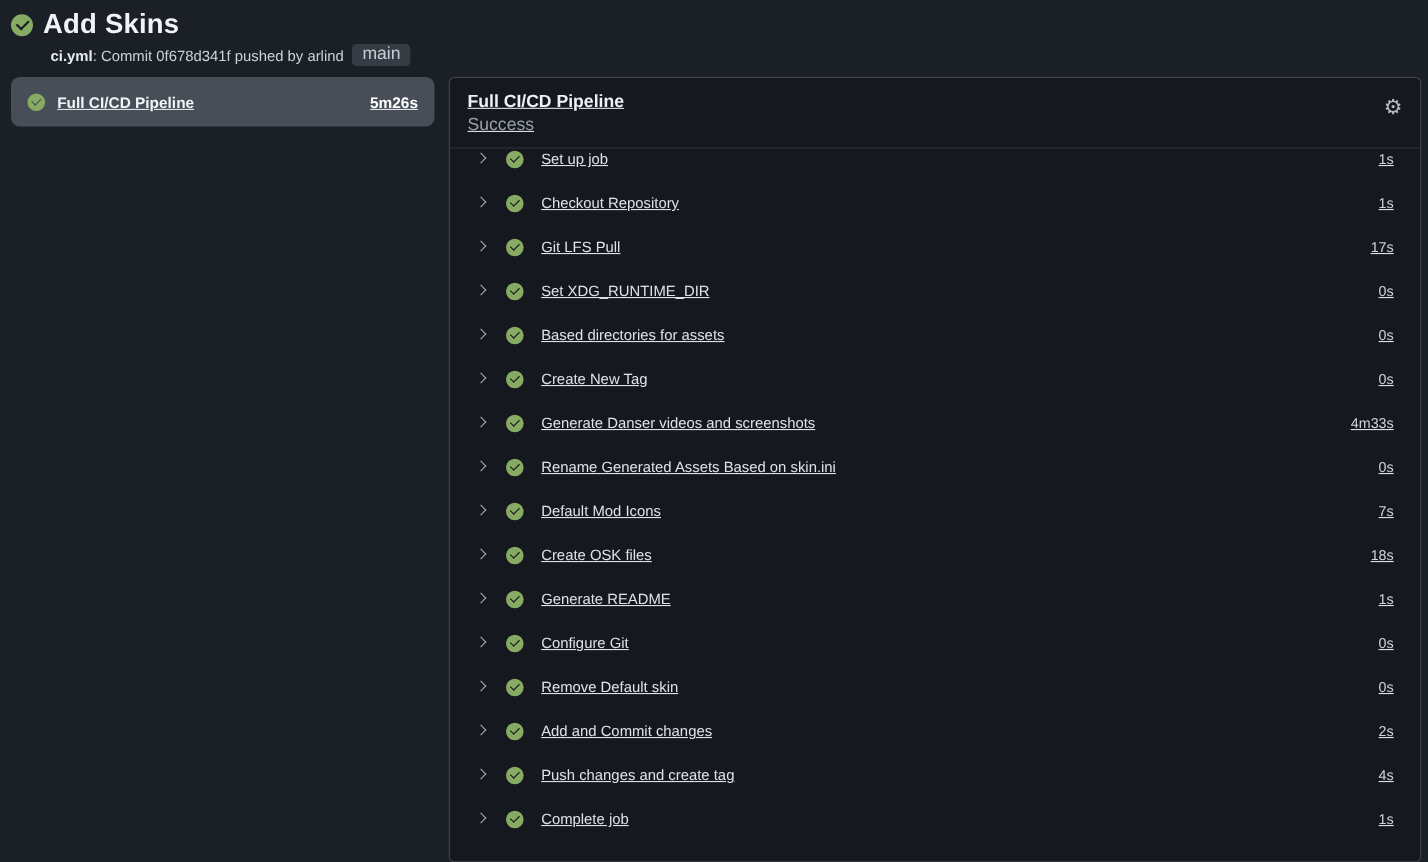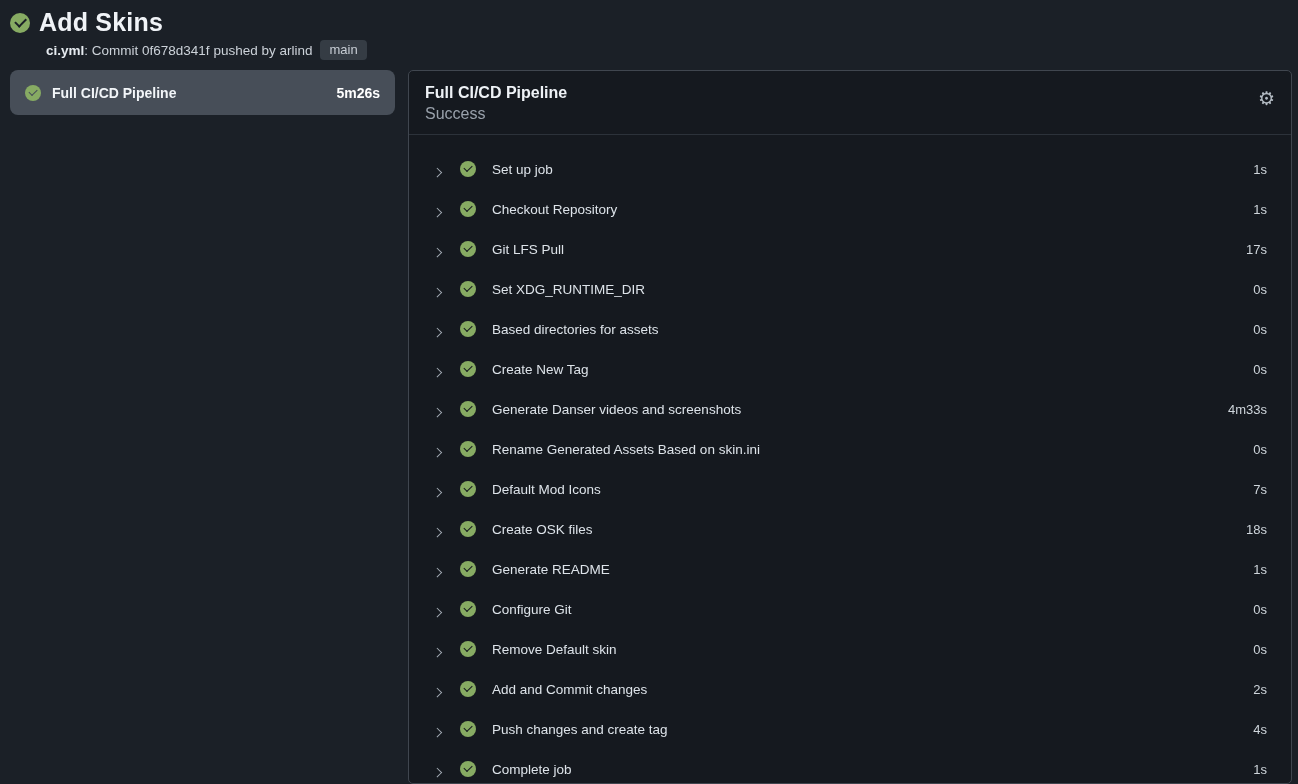--- a/index.html
+++ b/index.html
@@ -21,28 +21,28 @@
     font-size:13.5px;
     color:#ccd2d9;
     display:flex; align-items:center;
   }
   .meta-line .wf-file { font-weight:700; color:#e6ebf0; }
   .meta-line .plain { white-space:pre; }
   .branch-badge {
     margin-left:8px;
     background:#353c44;
     color:#c7cdd4;
-    font-size:13px;
+    font-size:16px;
     padding:2px 9px 3px 9px;
     border-radius:4px;
     line-height:15px;
   }
 
   
-  .content { display:flex; align-items:flex-start; margin-top:10px; }
+  .content { display:flex; align-items:flex-start; margin-top:10px;text-decoration:underline; }
   .jobs-sidebar { width:395px; flex:none; padding-left:10px; }
   .job-item {
     height:45px;
     background:#474e58;
     border-radius:8px;
     display:flex; align-items:center;
     gap:11px;
     padding:0 15px;
     cursor:pointer;
     --cut:#474e58;
@@ -72,21 +72,21 @@
     font-size:19px; line-height:19px;
     color:#b4bcc4;
     cursor:pointer;
     user-select:none;
   }
 
   
   .steps-list { padding:2px 0 6px 0; }
   .step-row {
     height:40px;
-    display:flex; align-items:flex-end;
+    display:flex; align-items:flex-start;
     gap:16px;
     padding:0 24px;
     cursor:pointer;
   }
   .step-name { font-size:13.5px; color:#dde3e9; }
   .step-duration { margin-left:auto; font-size:13px; color:#ced5db; }
 
   
   .check-icon {
     display:inline-block; flex:none;

